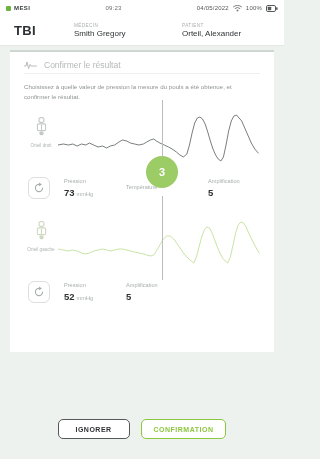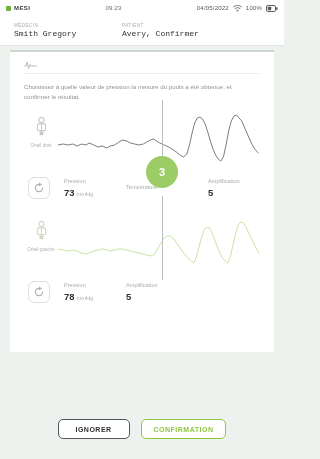--- a/index.html
+++ b/index.html
@@ -28,21 +28,21 @@
   
   .titlebar {
     height: 30px; background: #ffffff;
     display: flex; align-items: center; padding: 0 14px;
     border-bottom: 1px solid #e4e8e5;
   }
   .tb-title { font-size: 13px; font-weight: bold; color: #2e3234; letter-spacing: .3px; width: 60px; }
   .tb-field { width: 108px; }
   .tb-field.patient { width: auto; }
   .tb-caption { font-size: 4.6px; color: #a9adae; letter-spacing: .45px; text-transform: uppercase; margin-bottom: 1px; }
-  .tb-value { font-size: 8px; color: #2e3234; font-family: Liberation Mono, monospace; }
+  .tb-value { font-size: 8px; color: #2e3234; }
 
   
   .card {
     position: absolute; left: 10px; top: 50px;
     width: 264px; height: 302px;
     background: #ffffff;
     border-top: 2px solid #cfd8d0;
     padding: 0 14px;
     overflow: hidden;
   }
@@ -142,38 +142,40 @@
         <svg width="12" height="7" viewBox="0 0 12 7">
           <rect x="0.5" y="0.5" width="9" height="6" rx="1.4" fill="none" stroke="#55595a" stroke-width="1"></rect>
           <rect x="1.8" y="1.7" width="3.4" height="3.6" rx="0.6" fill="#55595a"></rect>
           <rect x="10" y="2.2" width="1.6" height="2.6" rx="0.6" fill="#55595a"></rect>
         </svg>
       </span>
     </div>
   </div>
 
   <div class="titlebar">
+    <div class="tb-title">TBI</div>
     <div class="tb-field">
       <div class="tb-caption">MÉDECIN</div>
       <div class="tb-value">Smith Gregory</div>
     </div>
     <div class="tb-field patient">
       <div class="tb-caption">PATIENT</div>
-      <div class="tb-value">Avery, Confirmer</div>
+      <div class="tb-value">Orteil, Alexander</div>
     </div>
   </div>
 
   <div class="card">
 
     <div class="card-head">
       <span class="pulse-icon">
         <svg width="13" height="10" viewBox="0 0 13 10">
           <path d="M0.5 6 L2 6 L3 2 L4.6 8.5 L6 4.5 L7 6 L12.5 6" stroke="#b8bcbd" stroke-width="1" fill="none" stroke-linecap="round" stroke-linejoin="round"></path>
         </svg>
       </span>
+      <span class="card-head-title">Confirmer le résultat</span>
     </div>
 
     <div class="card-desc">Choisissez à quelle valeur de pression la mesure du pouls a été obtenue, et confirmer le résultat.</div>
 
     <div class="group">
       <div class="trace-row">
         <div class="limb">
           <span class="limb-icon">
             <svg width="13" height="20" viewBox="0 0 13 20">
               <circle cx="6.5" cy="3" r="2.6" fill="none" stroke="#c4c8c9" stroke-width="1.1"></circle>
@@ -236,21 +238,21 @@
 
       <div class="values-row">
         <div class="redo-btn">
           <svg width="12" height="12" viewBox="0 0 12 12">
             <path d="M9.6 6 A3.6 3.6 0 1 1 6 2.4" stroke="#a9adae" stroke-width="1.1" fill="none" stroke-linecap="round"></path>
             <path d="M6 0.6 L6 4.2 L9 2.4 Z" fill="#a9adae"></path>
           </svg>
         </div>
         <div class="vcell pressure">
           <div class="vlabel">Pression</div>
-          <div class="vval"><span>78</span><span class="vunit">mmHg</span></div>
+          <div class="vval"><span>52</span><span class="vunit">mmHg</span></div>
         </div>
         <div class="vcell amplification">
           <div class="vlabel">Amplification</div>
           <div class="vval">5</div>
         </div>
       </div>
     </div>
 
     <div class="marker-line" id="marker-line-top" style="left: 152px; top: 48px; height: 72px; background: rgb(185, 189, 190);"></div>
     <div class="marker-line" id="marker-line-bottom" style="left: 152px; top: 144px; height: 84px; background: rgb(185, 189, 190);"></div>

